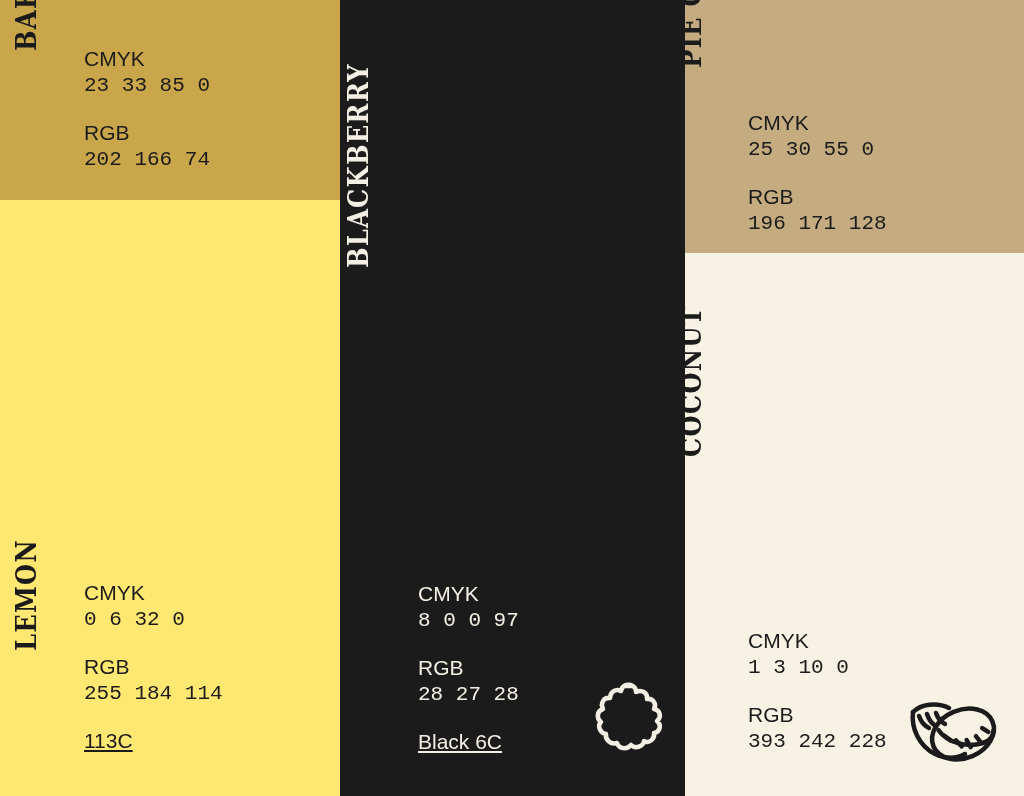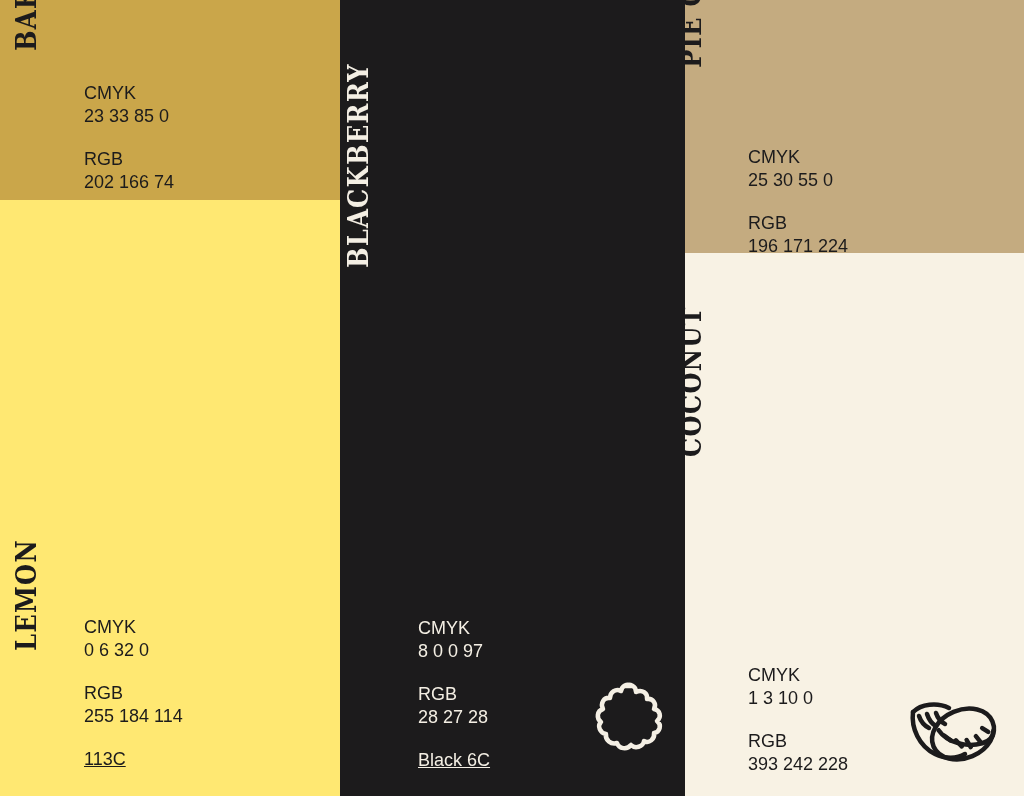--- a/index.html
+++ b/index.html
@@ -45,29 +45,28 @@
     letter-spacing: 1.2px;
     line-height: 1;
     font-stretch: condensed;
   }
 
   
   .info {
     position: absolute;
     font-family: "Liberation Sans", sans-serif;
     font-weight: 300;
-    font-size: 18px;
+    font-size: 21px;
     line-height: 1.28;
     white-space: nowrap;
-    margin-top: 36px;
   }
   .info .group { margin-bottom: 20px; }
   .info .group:last-child { margin-bottom: 0; }
   .info .label { display: block; }
-  .info .value { display: block; }
+  .info .value { display: block; font-family: Liberation Mono, monospace; }
   .info .single { display: block; text-decoration: underline; }
 
   
   .dark-ink  { color: #1C1B1C; }
   
   .light-ink { color: #F4EFE4; }
 
   
   .fruit-icon {
     position: absolute;
@@ -154,21 +153,21 @@
   <div class="swatch" id="swatch-piecrust">
     <div class="name-label dark-ink" style="left:20px; top:41px; height:27px;">PIE CRUST</div>
 
     <div class="info dark-ink" style="left:63px; top:110px;">
       <div class="group">
         <span class="label">CMYK</span>
         <span class="value">25 30 55 0</span>
       </div>
       <div class="group">
         <span class="label">RGB</span>
-        <span class="value">196 171 224</span>
+        <span class="value">196 171 128</span>
       </div>
     </div>
   </div>
 
   <div class="swatch" id="swatch-coconut">
     <div class="name-label dark-ink" style="left:20px; top:177px; height:27px;">COCONUT</div>
 
     <div class="info dark-ink" style="left:63px; top:375px;">
       <div class="group">
         <span class="label">CMYK</span>

